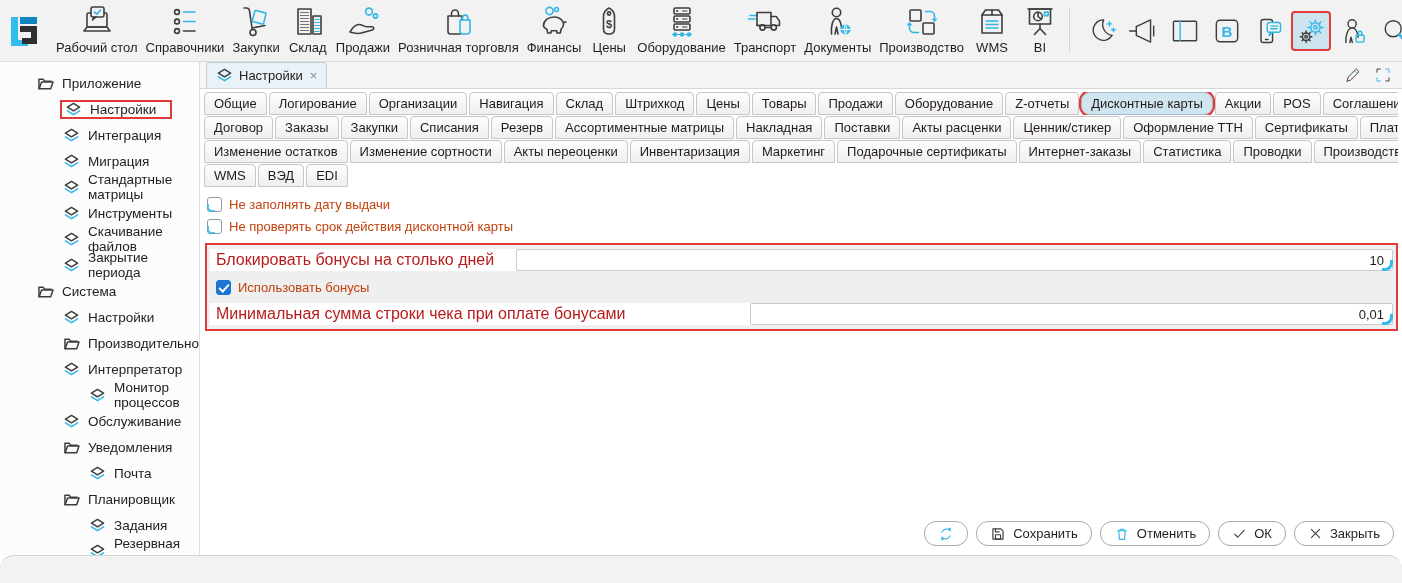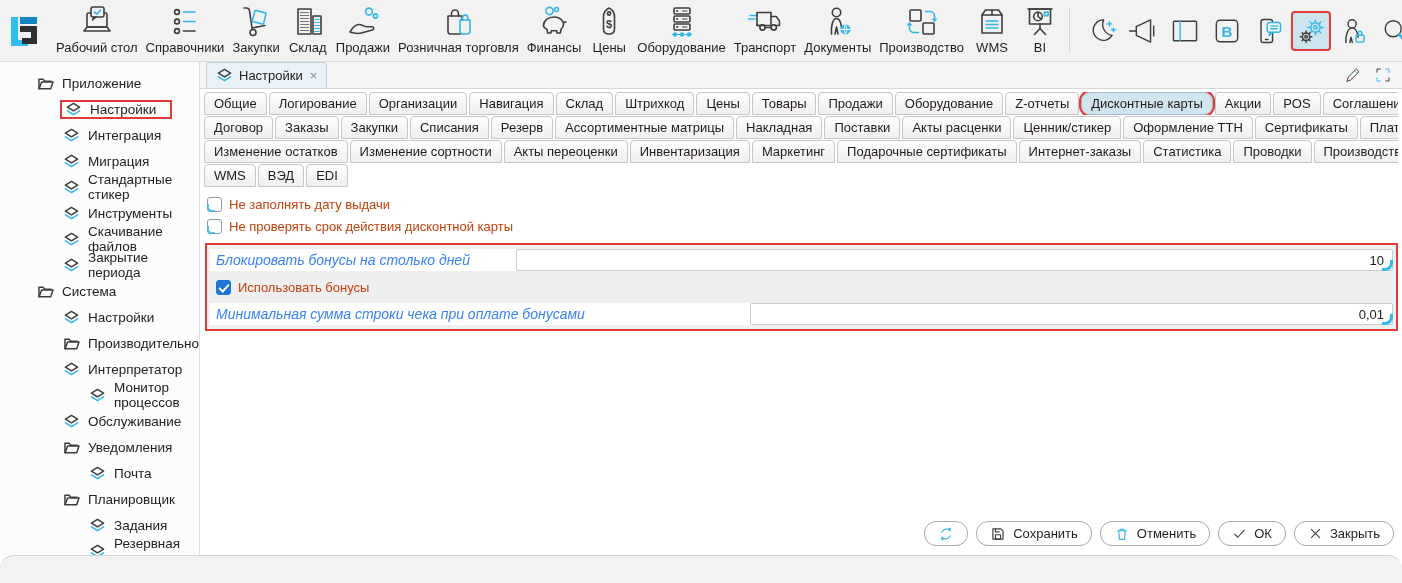--- a/index.html
+++ b/index.html
@@ -54,21 +54,21 @@
   .content{flex:1;padding:4px 3px 0 4px;min-height:0;}
   .cbrow{display:flex;align-items:center;gap:7px;height:22px;font-size:13px;color:#c2410c;padding-left:3px;cursor:pointer;}
   .cb{width:15px;height:15px;border:1px solid #8a9aa6;border-radius:3px;background:#fff;position:relative;box-sizing:border-box;flex:none;}
   .cb::after{content:"";position:absolute;left:-1px;bottom:-1px;width:6px;height:6px;border-left:2px solid #35b9e9;border-bottom:2px solid #35b9e9;border-bottom-left-radius:5px;opacity:.85;}
   .cb.checked{background:#1d76d2;border-color:#1d76d2;}
   .cb.checked::after{display:none;}
   .cb.checked::before{content:"";position:absolute;left:4px;top:1px;width:4px;height:8px;border-right:2px solid #fff;border-bottom:2px solid #fff;transform:rotate(42deg);}
 
   .settings-box{margin:6px 1px 0 1px;border:2px solid #e23a3a;background:#efefef;padding:4px 3px;display:flex;flex-direction:column;gap:5px;}
   .frow{display:flex;align-items:center;background:#fff;height:22px;}
-  .flabel{font-size:14px;color:#3b82f6;padding:0 8px 0 6px;white-space:nowrap;box-sizing:border-box;font-style:italic;}
+  .flabel{font-size:16px;color:#b91c1c;padding:0 8px 0 6px;white-space:nowrap;box-sizing:border-box;}
   .flabel.w1{min-width:306px;}
   .flabel.w2{min-width:540px;}
   .field-wrap{flex:1;position:relative;height:22px;}
   .field-wrap input{width:100%;height:100%;box-sizing:border-box;border:1px solid #c3cdd4;border-radius:2px;text-align:right;padding:0 8px;font-size:13px;color:#222;font-family:inherit;background:#fff;outline:none;}
   .field-wrap::after{content:"";position:absolute;right:0;bottom:0;width:8px;height:8px;border-right:3px solid #35b9e9;border-bottom:3px solid #35b9e9;border-bottom-right-radius:8px;pointer-events:none;}
   .cbrow.in-box{background:transparent;padding-left:6px;}
 
   
   .btnbar{display:flex;justify-content:flex-end;gap:8px;padding:5px 8px 9px;flex:none;}
   .btn{display:flex;align-items:center;gap:7px;height:25px;padding:0 13px;background:#fff;border:1px solid #a8a8a8;border-radius:12px;font-size:13px;color:#1f1f1f;cursor:pointer;box-sizing:border-box;margin-top:48px;}
@@ -403,21 +403,21 @@
         </div>
         <div class="tree-item leaf lvl1">
           <span class="titem-inner">
 
             <span class="icn icon-layers">
               <svg width="17" height="15" viewBox="0 0 18 16">
                 <path d="M9 1.5l6.5 4L9 9.5l-6.5-4z"></path>
                 <path class="a" d="M2.5 9.5L9 13.5l6.5-4"></path>
               </svg>
             </span>
-            <span class="tlabel">Стандартные стикер</span>
+            <span class="tlabel">Стандартные матрицы</span>
           </span>
         </div>
         <div class="tree-item leaf lvl1">
           <span class="titem-inner">
 
             <span class="icn icon-layers">
               <svg width="17" height="15" viewBox="0 0 18 16">
                 <path d="M9 1.5l6.5 4L9 9.5l-6.5-4z"></path>
                 <path class="a" d="M2.5 9.5L9 13.5l6.5-4"></path>
               </svg>

